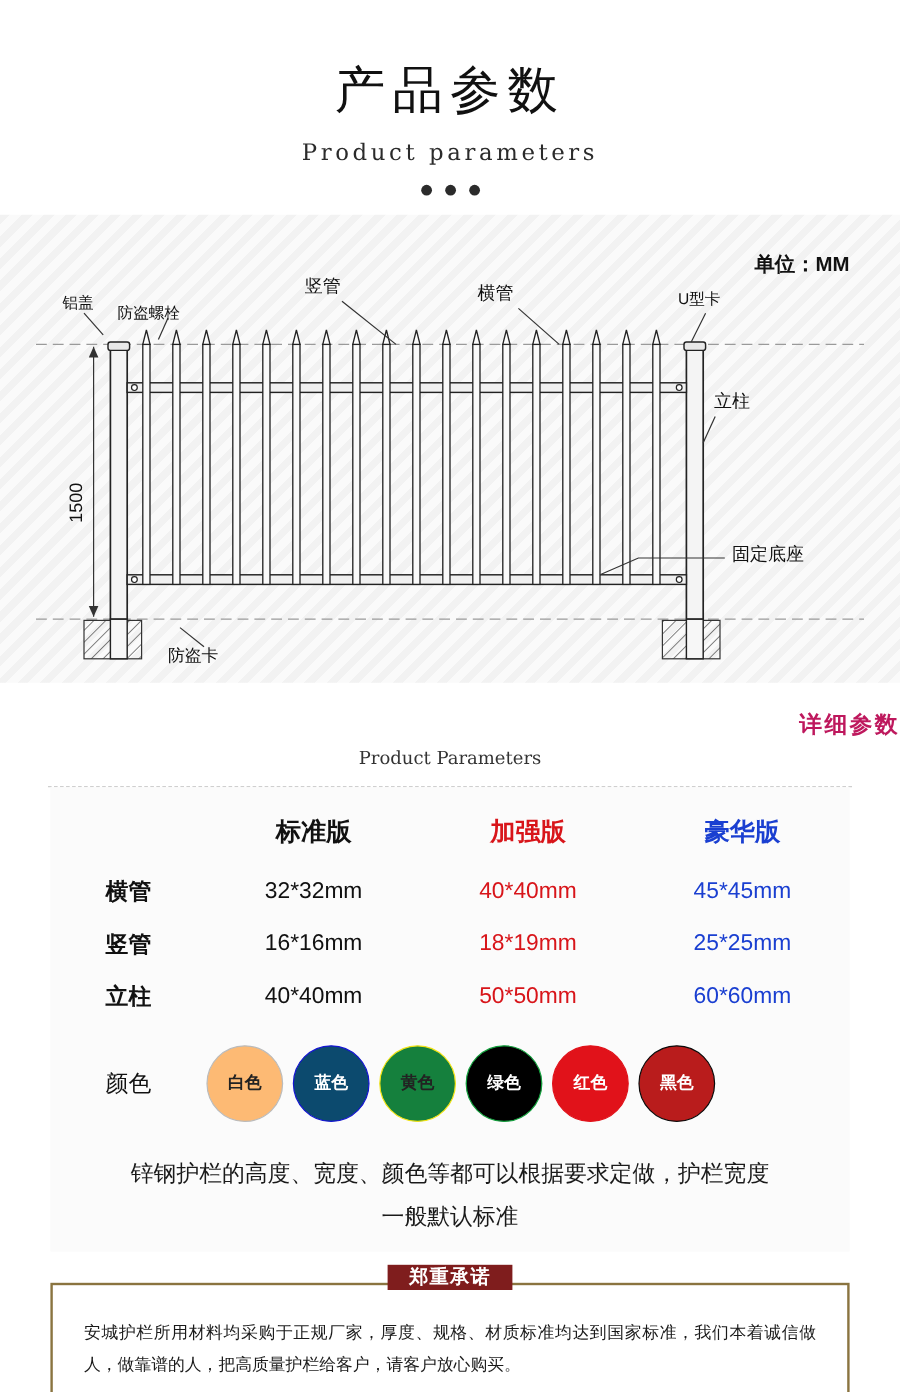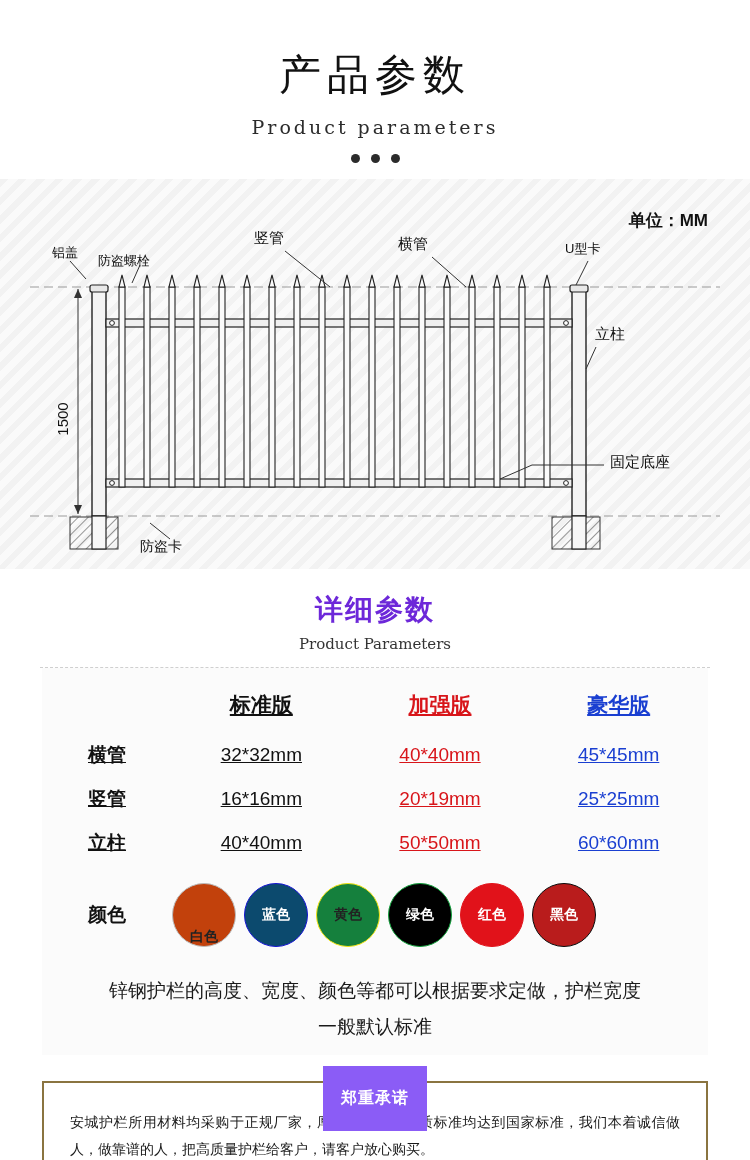--- a/index.html
+++ b/index.html
@@ -73,24 +73,25 @@
     left: 0;
     top: 0;
   }
 
   
   .params-head {
     text-align: center;
     padding-top: 22px;
   }
   .params-head .cn {
-    font-size: 28px;
+    font-size: 19px;
     font-weight: bold;
     letter-spacing: 2px;
-    color: #6d28d9;
+    color: #be185d;
+    text-align: right;
   }
   .params-head .en {
     font-family: "DejaVu Serif", serif;
     font-size: 15px;
     color: #333;
     margin-top: 6px;
   }
   .divider {
     margin: 14px 40px 0 40px;
     border-top: 1px dashed #cfcfcf;
@@ -104,21 +105,20 @@
   }
   table.specs {
     width: 100%;
     border-collapse: collapse;
     table-layout: fixed;
   }
   table.specs th, table.specs td {
     text-align: center;
     padding: 9px 0;
     font-size: 19px;
-    text-decoration: underline;
   }
   table.specs th.rowhdr, table.specs td.rowhdr {
     width: 130px;
     font-size: 19px;
     font-weight: bold;
     color: #111;
     text-align: center;
   }
   table.specs thead th {
     font-size: 21px;
@@ -132,21 +132,21 @@
   
   .colors-row {
     display: flex;
     align-items: center;
     margin: 18px 42px 0 42px;
   }
   .colors-label {
     width: 130px;
     text-align: center;
     font-size: 19px;
-    font-weight: bold;
+    font-weight: normal;
     color: #111;
   }
   .swatches {
     display: flex;
     gap: 8px;
     align-items: center;
   }
   .swatch {
     width: 62px;
     height: 62px;
@@ -172,25 +172,25 @@
     position: relative;
     margin: 26px 42px 0 42px;
     border: 2px solid #8a7440;
     padding: 26px 26px 18px 26px;
   }
   .promise-badge {
     position: absolute;
     top: -17px;
     left: 50%;
     transform: translateX(-50%);
-    background: #8b5cf6;
+    background: #7f1d1d;
     color: #fff;
     font-size: 16px;
     font-weight: bold;
-    padding: 22px 18px;
+    padding: 0 18px;
     letter-spacing: 1px;
   }
   .promise-text {
     font-size: 14px;
     line-height: 1.9;
     color: #1a1a1a;
     text-align: justify;
   }
 </style>
 </head>
@@ -326,36 +326,36 @@
     <tbody>
       <tr>
         <td class="rowhdr">横管</td>
         <td class="col-std">32*32mm</td>
         <td class="col-plus">40*40mm</td>
         <td class="col-lux">45*45mm</td>
       </tr>
       <tr>
         <td class="rowhdr">竖管</td>
         <td class="col-std">16*16mm</td>
-        <td class="col-plus">20*19mm</td>
+        <td class="col-plus">18*19mm</td>
         <td class="col-lux">25*25mm</td>
       </tr>
       <tr>
         <td class="rowhdr">立柱</td>
         <td class="col-std">40*40mm</td>
         <td class="col-plus">50*50mm</td>
         <td class="col-lux">60*60mm</td>
       </tr>
     </tbody>
   </table>
 
   <div class="colors-row" style="margin-left:0;margin-right:0;">
     <div class="colors-label">颜色</div>
     <div class="swatches">
-      <div class="swatch" id="sw0" style="background: #c2410c; color: rgb(34, 34, 34); border: 1px solid rgb(187, 187, 187); align-items: flex-end;">
+      <div class="swatch" id="sw0" style="background: #fdba74; color: rgb(34, 34, 34); border: 1px solid rgb(187, 187, 187);">
           <span>白色</span>
         </div>
       <div class="swatch" id="sw1" style="background: #0c4a6e; color: rgb(255, 255, 255); border: 1px solid rgb(20, 20, 210);">
           <span>蓝色</span>
         </div>
       <div class="swatch" id="sw2" style="background: #15803d; color: rgb(34, 34, 34); border: 1px solid rgb(242, 227, 19);">
           <span>黄色</span>
         </div>
       <div class="swatch" id="sw3" style="background: #000000; color: rgb(255, 255, 255); border: 1px solid rgb(18, 160, 60);">
           <span>绿色</span>

